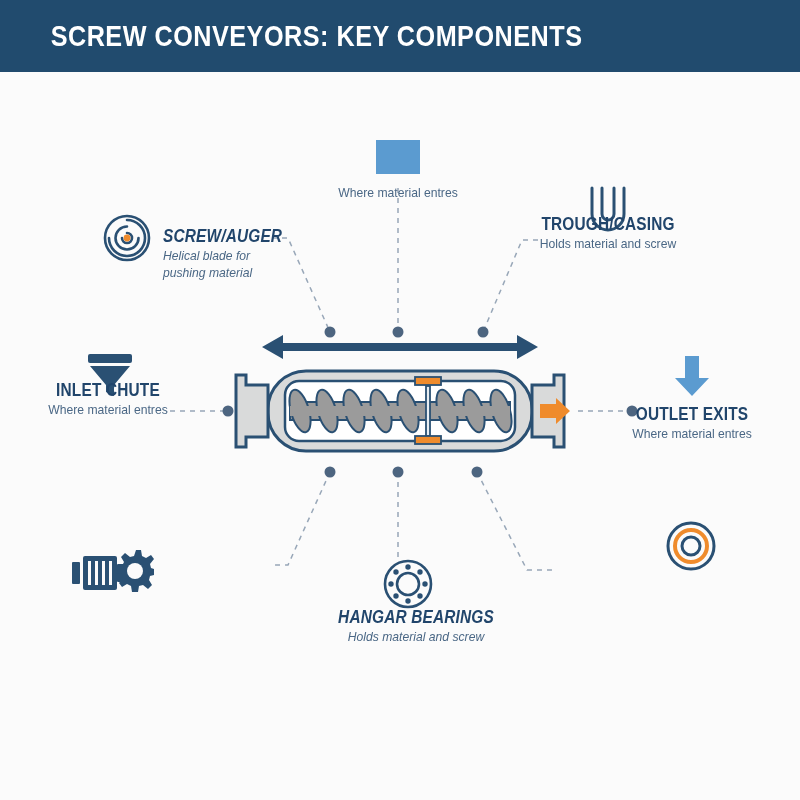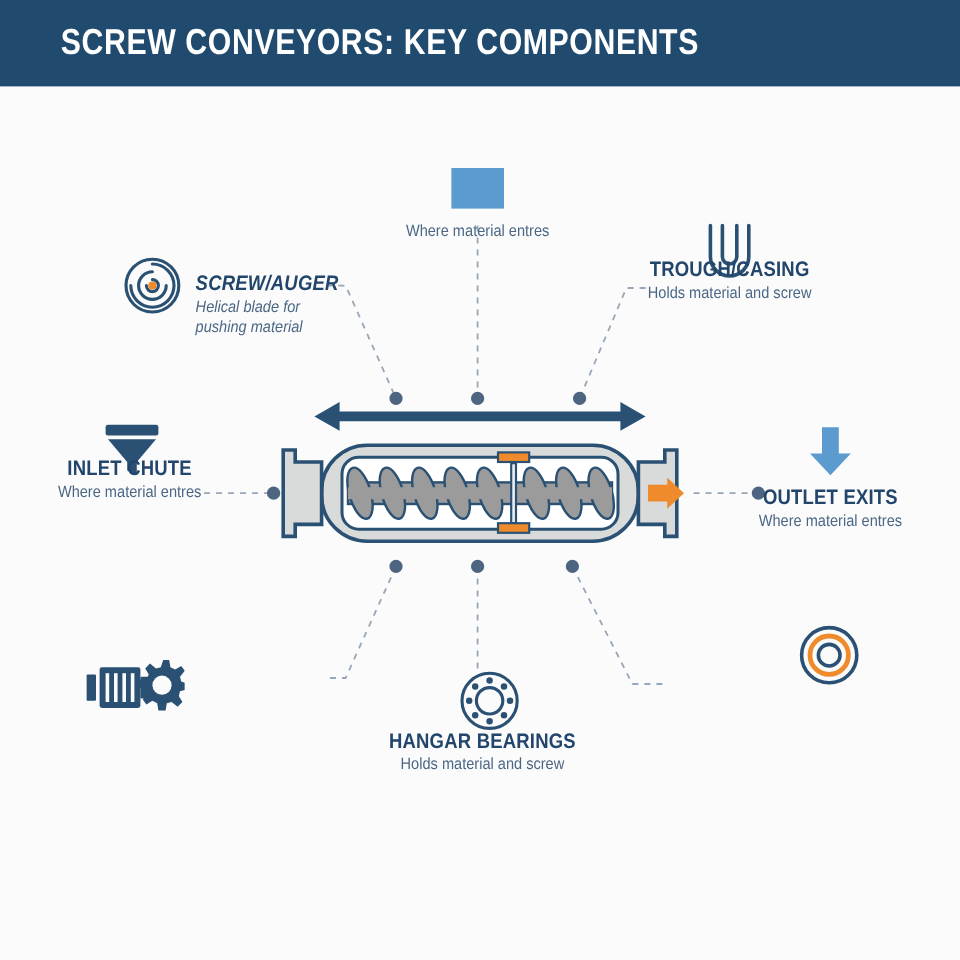--- a/index.html
+++ b/index.html
@@ -279,21 +279,21 @@
         <circle cx="38" cy="14" r="2.7"></circle>
         <circle cx="43" cy="26" r="2.7"></circle>
         <circle cx="38" cy="38" r="2.7"></circle>
         <circle cx="26" cy="43" r="2.7"></circle>
         <circle cx="14" cy="38" r="2.7"></circle>
         <circle cx="9" cy="26" r="2.7"></circle>
         <circle cx="14" cy="14" r="2.7"></circle>
       </g>
     </svg>
   </div>
-  <div class="callout center-orig ta-center" style="left:292px; top:607px; width:220px;">
+  <div class="callout center-orig ta-center" style="left:306px; top:607px; width:220px;font-style:italic;">
     <div class="title">HANGAR BEARINGS</div>
     <div class="desc">Holds material and screw</div>
   </div>
 
   <div class="ico" style="left:666px; top:521px;">
     <svg width="50" height="50" viewBox="0 0 50 50">
       <circle cx="25" cy="25" r="23" fill="none" stroke="#2a5073" stroke-width="3"></circle>
       <circle cx="25" cy="25" r="16" fill="none" stroke="#ef8b2c" stroke-width="4"></circle>
       <circle cx="25" cy="25" r="9" fill="none" stroke="#2a5073" stroke-width="3"></circle>
     </svg>

